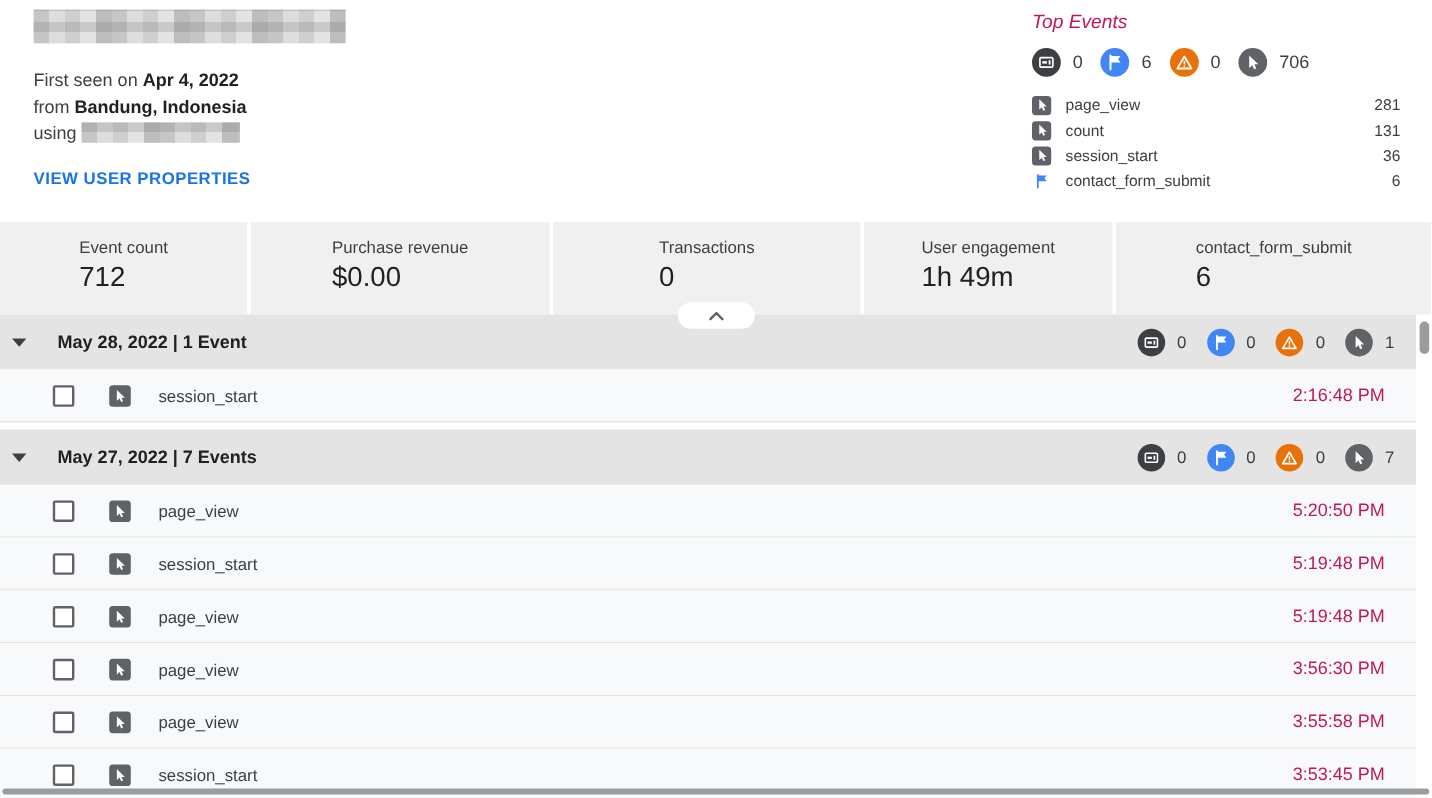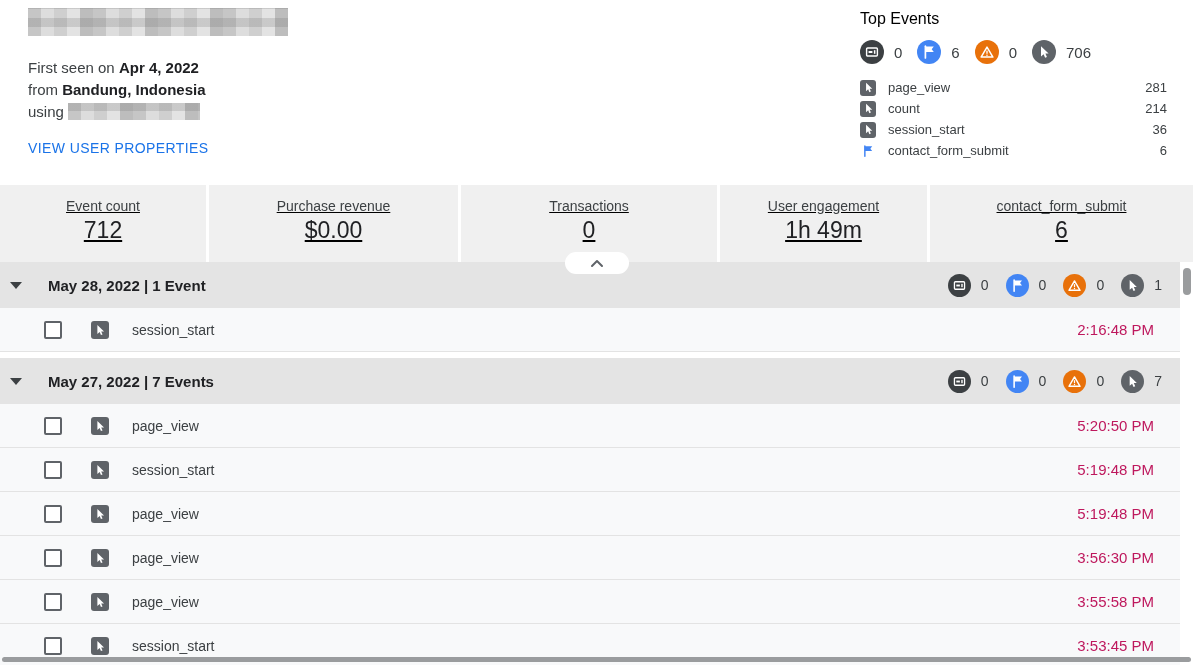--- a/index.html
+++ b/index.html
@@ -12,46 +12,46 @@
   .user-block { position:absolute; left:28px; top:8px; }
   .blur-mosaic {
     background:
       repeating-linear-gradient(0deg, rgba(255,255,255,0) 0 9px, rgba(110,110,110,.22) 9px 18px),
       repeating-linear-gradient(90deg, #c6c6c6 0 13px, #dddddd 13px 26px, #cfcfcf 26px 39px, #e3e3e3 39px 52px, #bdbdbd 52px 65px);
   }
   .blur-id { width:260px; height:28px; }
   .first-seen { margin-top:21px; font-size:15px; line-height:22px; color:#3c4043; }
   .first-seen b { color:#202124; font-weight:700; }
   .using-blur { display:inline-block; width:132px; height:17px; vertical-align:-3px; margin-left:4px; }
-  .view-link { display:inline-block; margin-top:17px; color:#1a73e8; font-size:14px; font-weight:400; letter-spacing:.4px; cursor:pointer; }
+  .view-link { display:inline-block; margin-top:17px; color:#1a73e8; font-size:14px; font-weight:700; letter-spacing:.4px; cursor:pointer; }
 
   
   .top-events { position:absolute; left:860px; top:10px; width:307px; }
-  .te-title { font-size:16px; color:#000000; }
+  .te-title { font-size:16px; color:#be185d;font-style:italic; }
   .te-summary { display:flex; align-items:center; margin-top:12px; }
   .te-summary .cnt { font-size:15px; color:#3c4043; margin:0 15px 0 10px; }
   .te-summary .cnt:last-child { margin-right:0;text-align:right; }
   .icon-circle { width:24px; height:24px; border-radius:50%; display:flex; align-items:center; justify-content:center; flex:0 0 auto; }
   .icon-circle.sm { width:23px; height:23px; }
   .c-dark { background:#3c4043; }
   .c-blue { background:#4285f4; }
   .c-orange { background:#e8710a; }
   .c-gray { background:#5f6368; }
   .te-list { margin-top:13px; }
   .te-item { display:flex; align-items:center; height:21px; font-size:13px; color:#3c4043; }
   .te-item .nm { margin-left:12px; }
   .te-item .ct { margin-left:auto; }
   .chip { width:16px; height:16px; border-radius:3px; background:#5f6368; display:flex; align-items:center; justify-content:center; flex:0 0 auto; }
   .chip svg, .flagglyph svg { display:block; }
   .flagglyph { width:16px; height:16px; display:flex; align-items:center; justify-content:center; flex:0 0 auto; }
 
   
   .stats { position:absolute; top:185px; left:0; right:0; height:77px; display:flex; gap:3px; background:#fff; }
   .stat-cell { background:#f0f0f0; display:flex; align-items:center; justify-content:center; }
-  .stat-cell .inner { text-align:center; padding-bottom:6px;text-decoration:underline; }
+  .stat-cell .inner { text-align:left; padding-bottom:6px; }
   .stat-label { font-size:14px; color:#3c4043; }
   .stat-value { font-size:23px; color:#202124; margin-top:3px; }
   .s0{width:206px;} .s1{width:249px;} .s2{width:256px;} .s3{width:207px;} .s4{flex:1;}
 
   .collapse-pill { position:absolute; top:252px; left:50%; transform:translateX(-50%); width:64px; height:22px;
     background:#fff; border-radius:12px; z-index:6; display:flex; align-items:center; justify-content:center; cursor:pointer; }
 
   
   .table { position:absolute; top:262px; left:0; width:1180px; }
   .group-header { height:46px; background:#e4e4e4; display:flex; align-items:center; }
@@ -153,21 +153,21 @@
           <span class="nm">page_view</span>
           <span class="ct">281</span>
         </div>
         <div class="te-item">
           <span class="chip">
               <svg width="13" height="13" viewBox="0 0 16 16">
                 <use href="#ic-cursor"></use>
               </svg>
             </span>
           <span class="nm">count</span>
-          <span class="ct">214</span>
+          <span class="ct">131</span>
         </div>
         <div class="te-item">
           <span class="chip">
               <svg width="13" height="13" viewBox="0 0 16 16">
                 <use href="#ic-cursor"></use>
               </svg>
             </span>
           <span class="nm">session_start</span>
           <span class="ct">36</span>
         </div>

